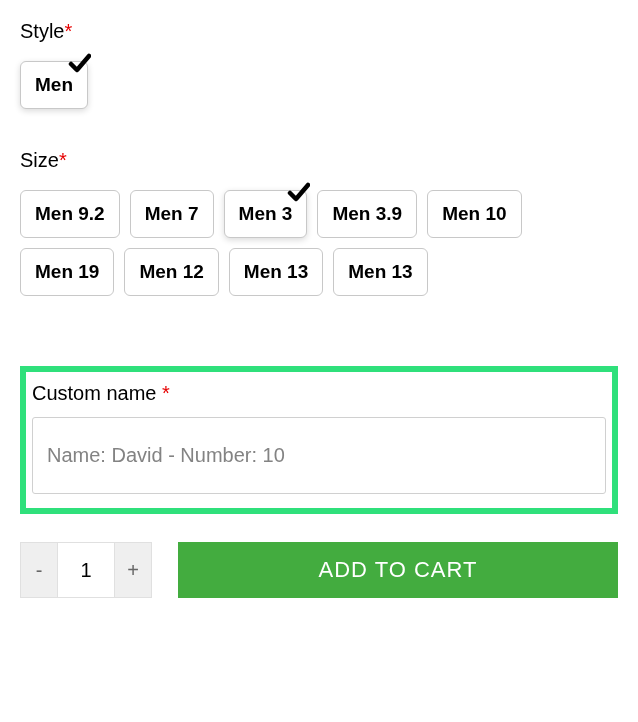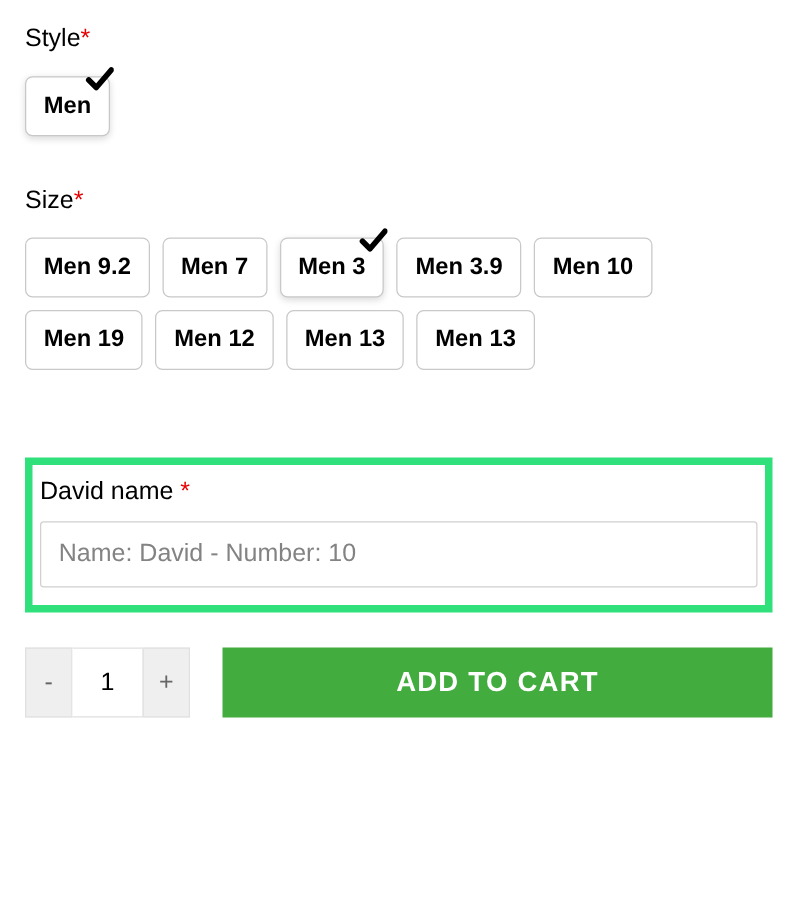--- a/index.html
+++ b/index.html
@@ -65,21 +65,21 @@
     .custom-name-label {
       font-size: 20px;
       color: #000;
       margin-bottom: 12px;
       display: block;
     }
     .custom-name-input {
       width: 100%;
       border: 1px solid #d0d0d0;
       border-radius: 3px;
-      padding: 14px 14px;
+      padding: 26px 14px;
       font-size: 20px;
       color: #1d4ed8;
       background: #fff;
     }
     .custom-name-input::placeholder {
       color: #838383;
     }
     .bottom-row {
       display: flex;
       gap: 26px;
@@ -112,21 +112,21 @@
       font-weight: normal;
       color: #000;
       background: #fff;
     }
     .add-to-cart {
       flex: 1;
       background: #43ac3f;
       border: none;
       color: #fff;
       font-size: 22px;
-      font-weight: bold;
+      font-weight: normal;
       letter-spacing: 1px;
       cursor: pointer;
       height: 56px;
     }
   </style>
 </head>
 <body>
 
 <div class="section">
   <div class="section-label">
@@ -179,21 +179,21 @@
       <span>Men 13</span>
     </div>
     <div class="option">
       <span>Men 13</span>
     </div>
   </div>
 </div>
 
 <div class="custom-name-box">
   <label class="custom-name-label">
-    <span>David name </span><span class="required">*</span>
+    <span>Custom name </span><span class="required">*</span>
   </label>
   <input type="text" class="custom-name-input" placeholder="Name: David - Number: 10" style="">
 </div>
 
 <div class="bottom-row">
   <div class="qty-stepper">
     <button class="qty-btn">-</button>
     <input class="qty-value" value="1" style="">
     <button class="qty-btn">+</button>
   </div>

